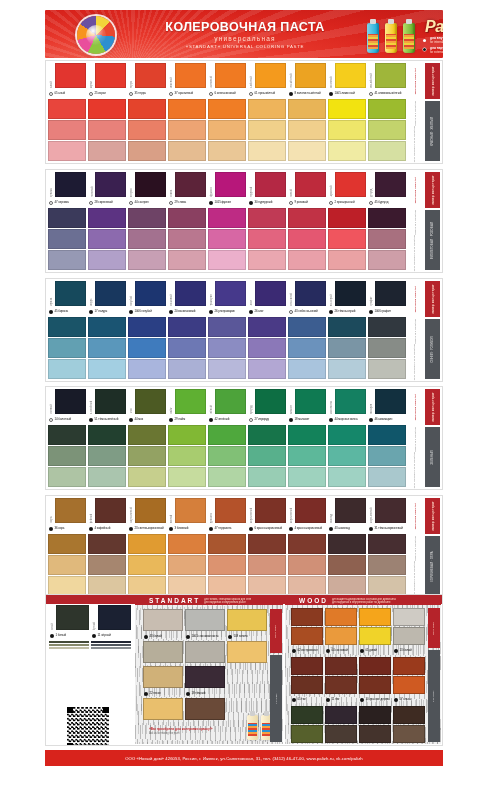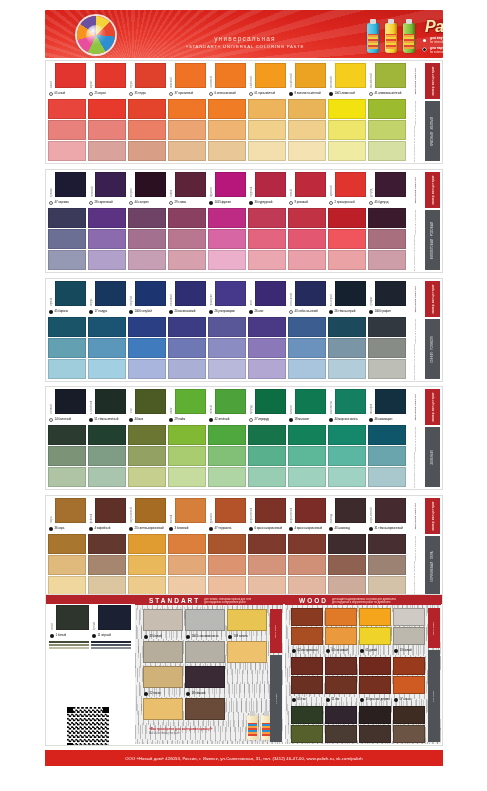--- a/index.html
+++ b/index.html
@@ -119,20 +119,21 @@
   .wtab.red span{color:#ffd9c9;}
 </style>
 </head>
 <body>
 
 <div id="sheet">
 
   <div class="header">
     <div class="hdr-rays"></div>
     <div class="hdr-logo"></div>
+    <div class="hdr-title">КОЛЕРОВОЧНАЯ ПАСТА</div>
     <div class="hdr-sub">универсальная</div>
     <div class="hdr-sub2">«STANDART» UNIVERSAL COLORING PASTE</div>
 
     <div class="bottles">
       <div class="bottle b1"></div>
       <div class="bottle b2"></div>
       <div class="bottle b3"></div>
     </div>
 
     <div class="palizh"><span>Palizh</span></div>

